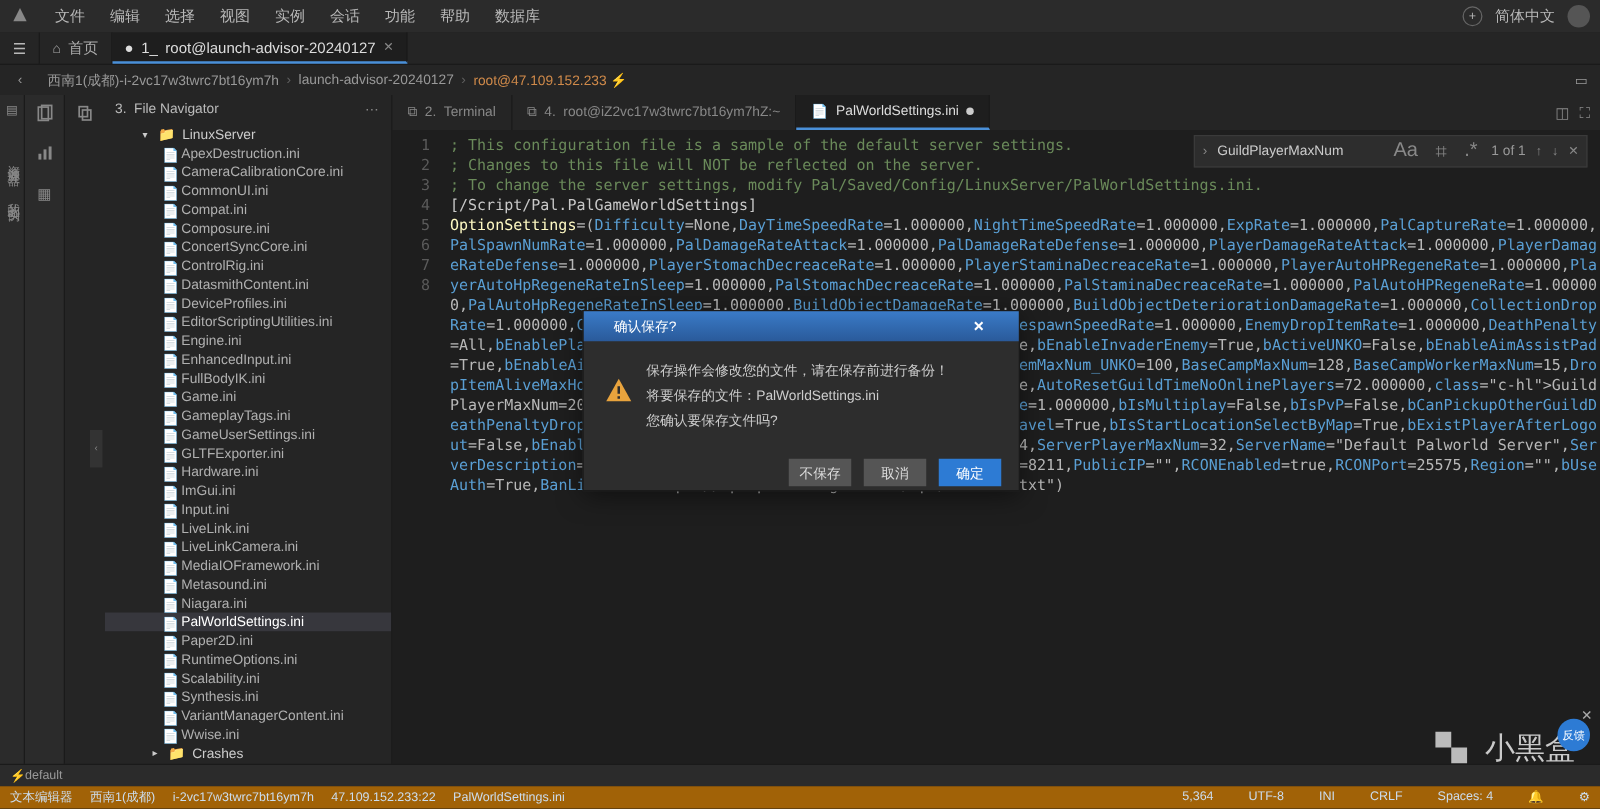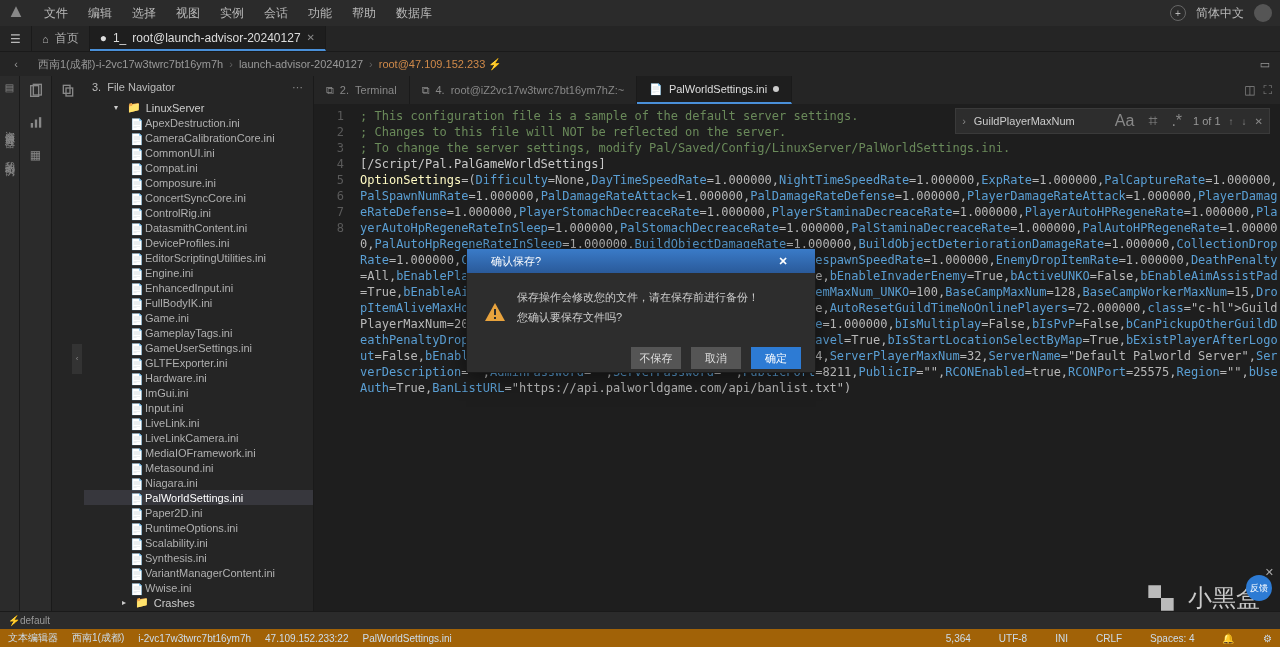--- a/index.html
+++ b/index.html
@@ -601,20 +601,21 @@
   <div class="dlg-body">
     <span class="warn-ic">
       <svg viewBox="0 0 24 24">
           <path d="M12 2 L22 20 L2 20 Z" fill="#e8a33d"></path>
           <rect x="11" y="8" width="2" height="6" fill="#2d2d2d"></rect>
           <rect x="11" y="16" width="2" height="2" fill="#2d2d2d"></rect>
         </svg>
     </span>
     <div class="dlg-msgs">
       <div>保存操作会修改您的文件，请在保存前进行备份！</div>
+      <div><span>将要保存的文件：</span><span>PalWorldSettings.ini</span></div>
       <div>您确认要保存文件吗?</div>
     </div>
   </div>
   <div class="dlg-foot">
     <button class="dlg-btn">不保存</button>
     <button class="dlg-btn">取消</button>
     <button class="dlg-btn primary">确定</button>
   </div>
 </div>
 

